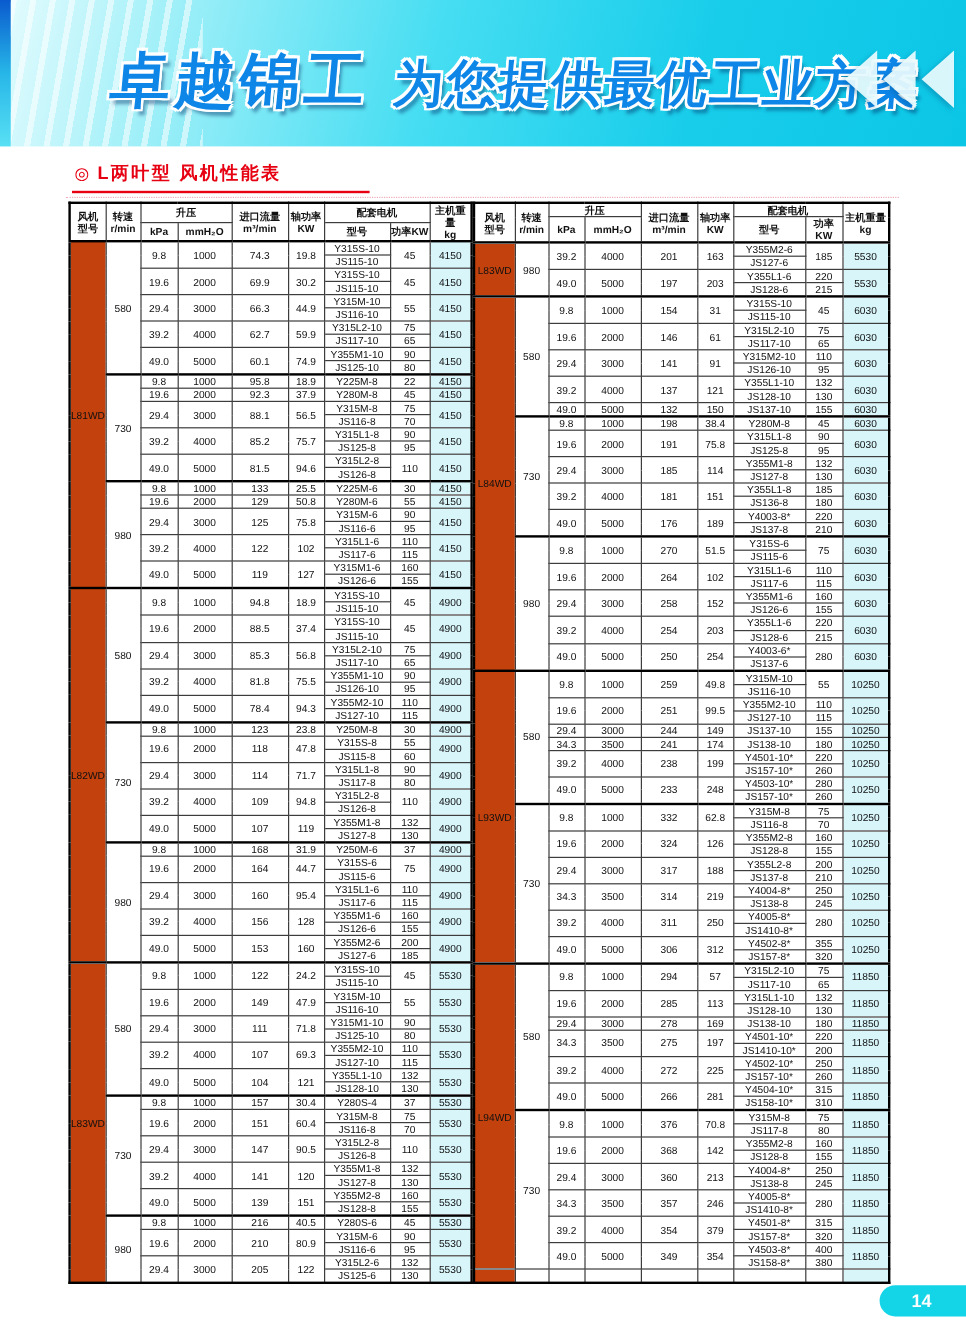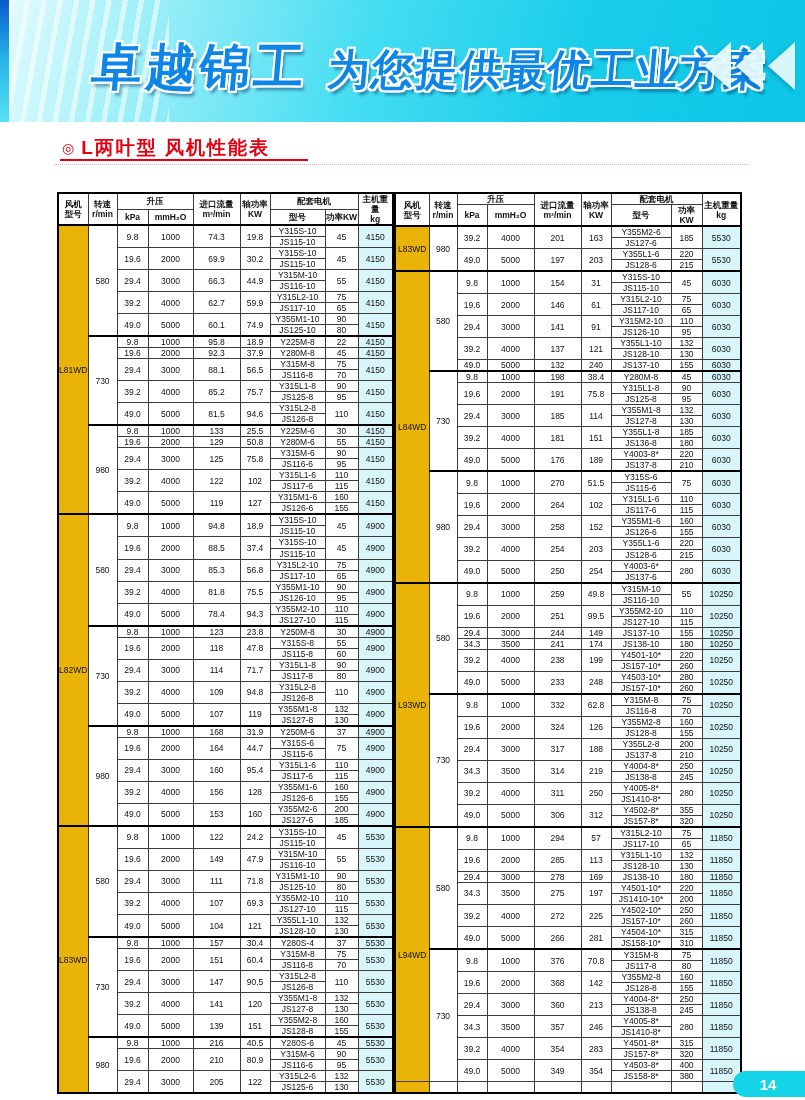--- a/index.html
+++ b/index.html
@@ -21,33 +21,33 @@
   .t1{font-size:50px;letter-spacing:4px;}
   .t2{font-size:42px;margin-left:20px;letter-spacing:2px;}
   .chevrons{position:absolute;right:10px;top:42px;display:flex;}
   .chev{width:0;height:0;border-top:24px solid transparent;border-bottom:24px solid transparent;
     border-right:27px solid rgba(236,253,255,.92);margin-left:5px;
     filter:drop-shadow(-2px 2px 2px rgba(0,80,130,.35));}
 
   
   .section{position:absolute;left:62px;top:135px;display:flex;align-items:center;color:#e60012;font-weight:bold;}
   .bullet{font-size:14px;margin-right:7px;}
-  .stitle{font-size:19px;letter-spacing:2px;}
+  .stitle{font-size:15px;letter-spacing:2px;}
   .underline{position:absolute;left:60px;top:159px;width:248px;height:2px;background:#e60012;}
   .dotline{position:absolute;left:55px;top:164px;width:694px;border-top:1px dotted #eeaab8;}
 
   
   .tables{position:absolute;left:57px;top:168px;display:flex;}
-  table.perf{border-collapse:collapse;table-layout:fixed;border:2px solid #000;margin-top:24px;}
+  table.perf{border-collapse:collapse;table-layout:fixed;border:2px solid #000;}
   .perf th,.perf td{border:1px solid #3c3c3c;text-align:center;vertical-align:middle;
     padding:0;font-size:8.5px;line-height:1.18;height:10px;color:#111;
     overflow:hidden;white-space:pre-line;}
   .perf th{font-weight:bold;background:#fff;}
   .perf td.ss{border-top:2px solid #000;}
-  .c-model{background:#eab308;}
+  .c-model{background:#c2410c;}
   .c-weight{background:#d8f5fa;}
 
   
   .pill{position:absolute;right:-14px;bottom:3px;width:86px;height:26px;border-radius:13px;
     background:#14d4e7;color:#fff;font-weight:bold;font-size:15px;
     display:flex;align-items:center;justify-content:center;padding-right:16px;box-sizing:border-box;}
 </style>
 </head>
 <body>
 
@@ -752,21 +752,21 @@
             <td class="c-weight " rowspan="2">6030</td>
           </tr>
           <tr>
             <td>JS128-10</td>
             <td>130</td>
           </tr>
           <tr>
             <td>49.0</td>
             <td>5000</td>
             <td>132</td>
-            <td>240</td>
+            <td>150</td>
             <td>JS137-10</td>
             <td>155</td>
             <td class="c-weight ">6030</td>
           </tr>
           <tr>
             <td class="ss" rowspan="9">730</td>
             <td class="ss">9.8</td>
             <td class="ss">1000</td>
             <td class="ss">198</td>
             <td class="ss">38.4</td>
@@ -1164,21 +1164,21 @@
             <td rowspan="2">280</td>
             <td class="c-weight " rowspan="2">11850</td>
           </tr>
           <tr>
             <td>JS1410-8*</td>
           </tr>
           <tr>
             <td rowspan="2">39.2</td>
             <td rowspan="2">4000</td>
             <td rowspan="2">354</td>
-            <td rowspan="2">283</td>
+            <td rowspan="2">379</td>
             <td>Y4501-8*</td>
             <td>315</td>
             <td class="c-weight " rowspan="2">11850</td>
           </tr>
           <tr>
             <td>JS157-8*</td>
             <td>320</td>
           </tr>
           <tr>
             <td rowspan="2">49.0</td>

